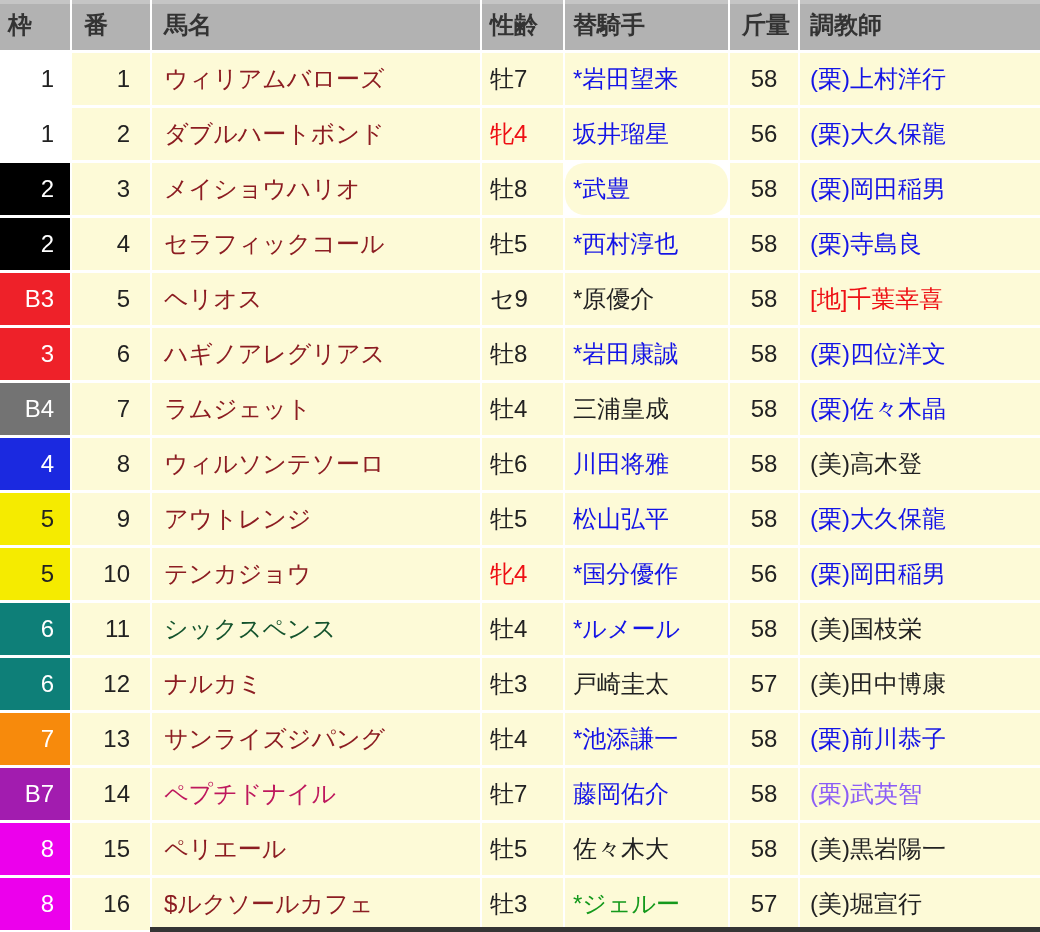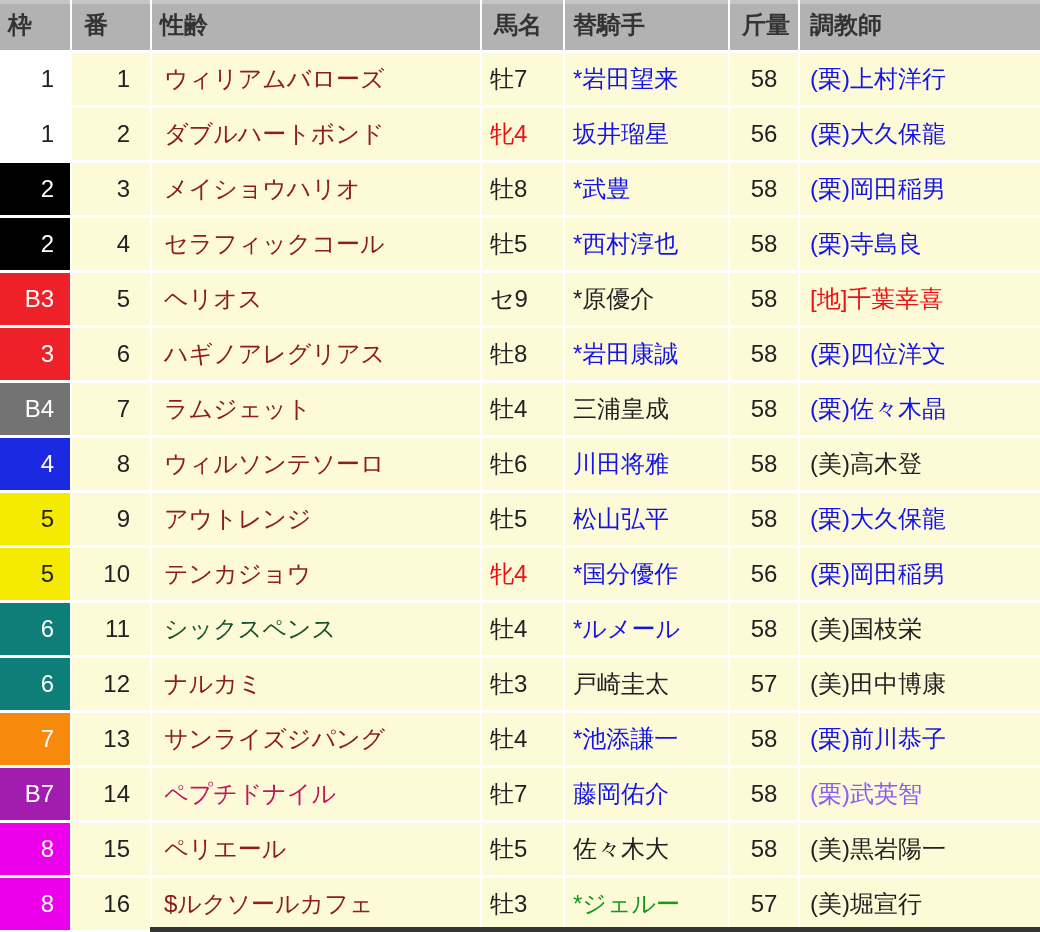--- a/index.html
+++ b/index.html
@@ -56,22 +56,22 @@
   }
 </style>
 </head>
 <body>
 
 <div id="app">
 
   <div class="grid-row header-row">
     <div class="cell c-waku">枠</div>
     <div class="cell c-num">番</div>
+    <div class="cell c-name">馬名</div>
     <div class="cell c-sexage">性齢</div>
-    <div class="cell c-name">馬名</div>
     <div class="cell c-jockey">替騎手</div>
     <div class="cell c-weight">斤量</div>
     <div class="cell c-trainer">調教師</div>
   </div>
 
   <div id="table-body">
     <div class="grid-row body-row">
       <div class="cell c-waku" style="background: rgb(255, 255, 255); color: rgb(34, 34, 34);">1</div>
       <div class="cell c-num">1</div>
       <div class="cell c-name" style="color: rgb(140, 29, 34);">ウィリアムバローズ</div>
@@ -89,21 +89,21 @@
       <div class="cell c-jockey" style="color: rgb(20, 20, 230);">坂井瑠星</div>
       <div class="cell c-weight" style="color: rgb(34, 34, 34);">56</div>
       <div class="cell c-trainer" style="color: rgb(20, 20, 230);">(栗)大久保龍</div>
     </div>
 
     <div class="grid-row body-row">
       <div class="cell c-waku" style="color: rgb(255, 255, 255); background: rgb(0, 0, 0);">2</div>
       <div class="cell c-num">3</div>
       <div class="cell c-name" style="color: rgb(140, 29, 34);">メイショウハリオ</div>
       <div class="cell c-sexage" style="color: rgb(34, 34, 34);">牡8</div>
-      <div class="cell c-jockey" style="color: rgb(20, 20, 230);">*武豊</div>
+      <div class="cell c-jockey" style="color: rgb(20, 20, 230); border-radius: 20px;">*武豊</div>
       <div class="cell c-weight" style="color: rgb(34, 34, 34);">58</div>
       <div class="cell c-trainer" style="color: rgb(20, 20, 230);">(栗)岡田稲男</div>
     </div>
 
     <div class="grid-row body-row">
       <div class="cell c-waku" style="color: rgb(255, 255, 255); background: rgb(0, 0, 0);">2</div>
       <div class="cell c-num">4</div>
       <div class="cell c-name" style="color: rgb(140, 29, 34);">セラフィックコール</div>
       <div class="cell c-sexage" style="color: rgb(34, 34, 34);">牡5</div>
       <div class="cell c-jockey" style="color: rgb(20, 20, 230);">*西村淳也</div>

